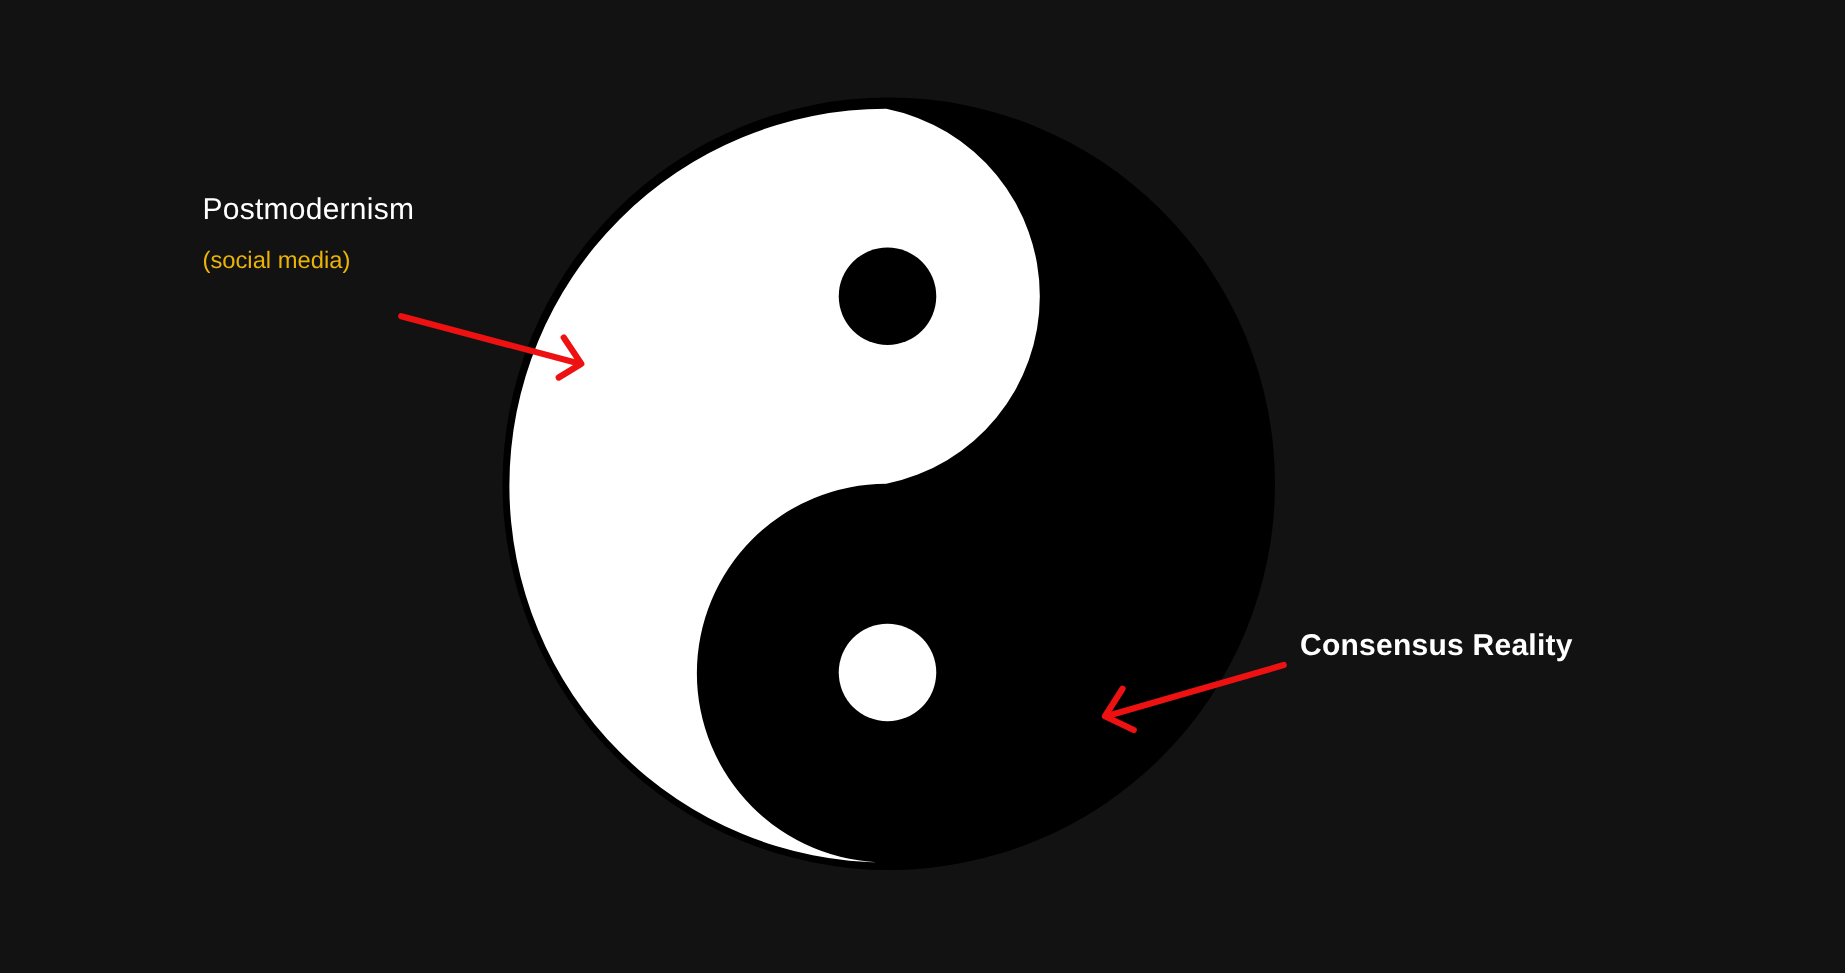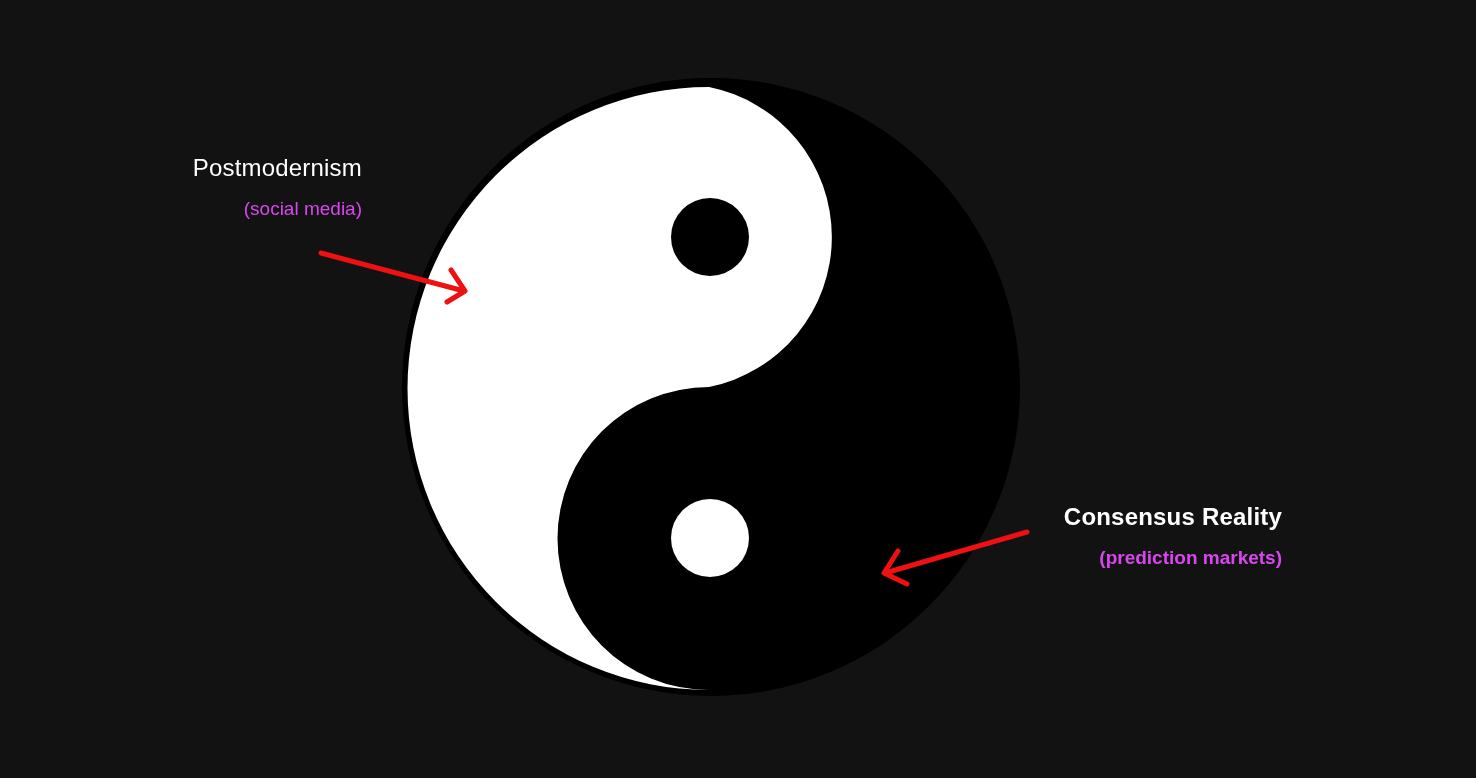--- a/index.html
+++ b/index.html
@@ -2,23 +2,23 @@
 <html><head>
 <meta charset="utf-8">
 <style>
   html, body { margin:0; padding:0; }
   body {
     width:1476px; height:778px; overflow:hidden;
     background:#121212; position:relative;
     font-family:"Liberation Sans", "DejaVu Sans", sans-serif;
   }
   svg.diagram { position:absolute; left:0; top:0; }
-  .label { position:absolute; color:#ffffff; text-align:right; white-space:nowrap; }
+  .label { position:absolute; color:#ffffff; text-align:left; white-space:nowrap; }
   .label .title { font-size:24px; line-height:30px; letter-spacing:0.2px; }
-  .label .sub { font-size:19px; line-height:24px; margin-top:14px; color:#d946ef; }
+  .label .sub { font-size:19px; line-height:24px; margin-top:14px; color:#eab308; }
   #label-left { left:162px; top:153px; width:200px; }
   #label-right { left:1040px; top:502px; width:242px;font-weight:bold; }
 </style>
 </head>
 <body>
 
 <svg class="diagram" width="1476" height="778" viewBox="0 0 1476 778" xmlns="http://www.w3.org/2000/svg">
 
   <circle cx="711" cy="387" r="309" fill="#000000"></circle>
 
@@ -41,14 +41,13 @@
   </g>
 </svg>
 
 <div class="label" id="label-left">
   <div class="title">Postmodernism</div>
   <div class="sub">(social media)</div>
 </div>
 
 <div class="label" id="label-right">
   <div class="title">Consensus Reality</div>
-  <div class="sub">(prediction markets)</div>
 </div>
 
 </body></html>

